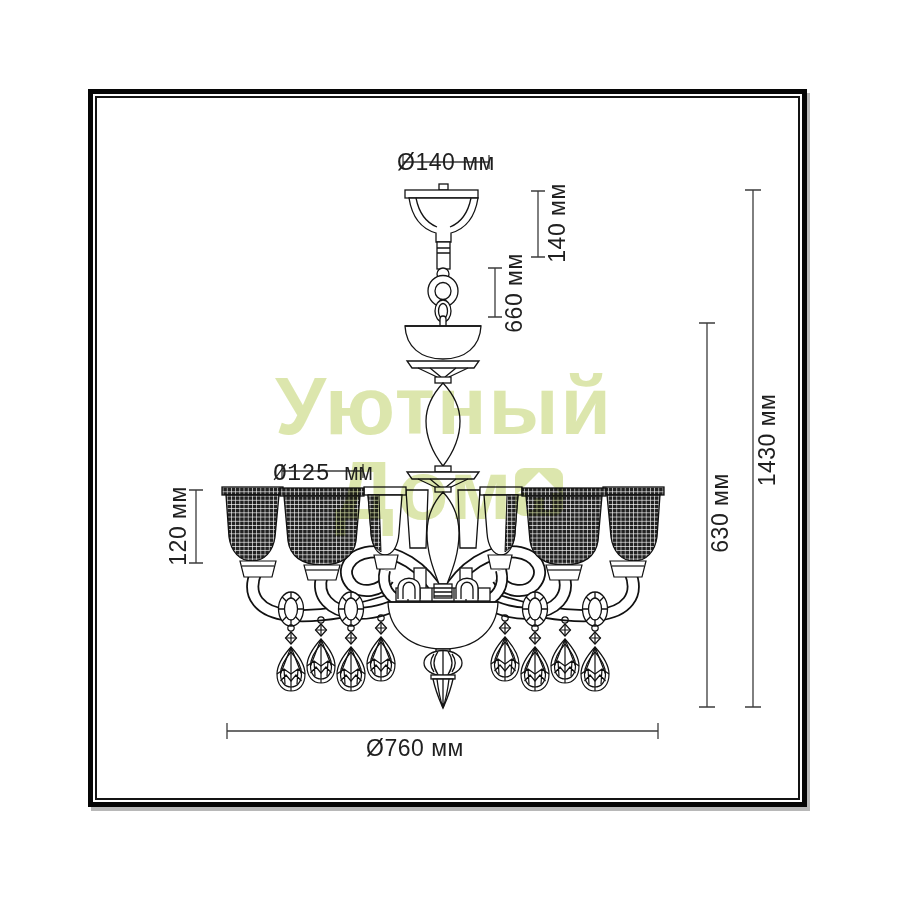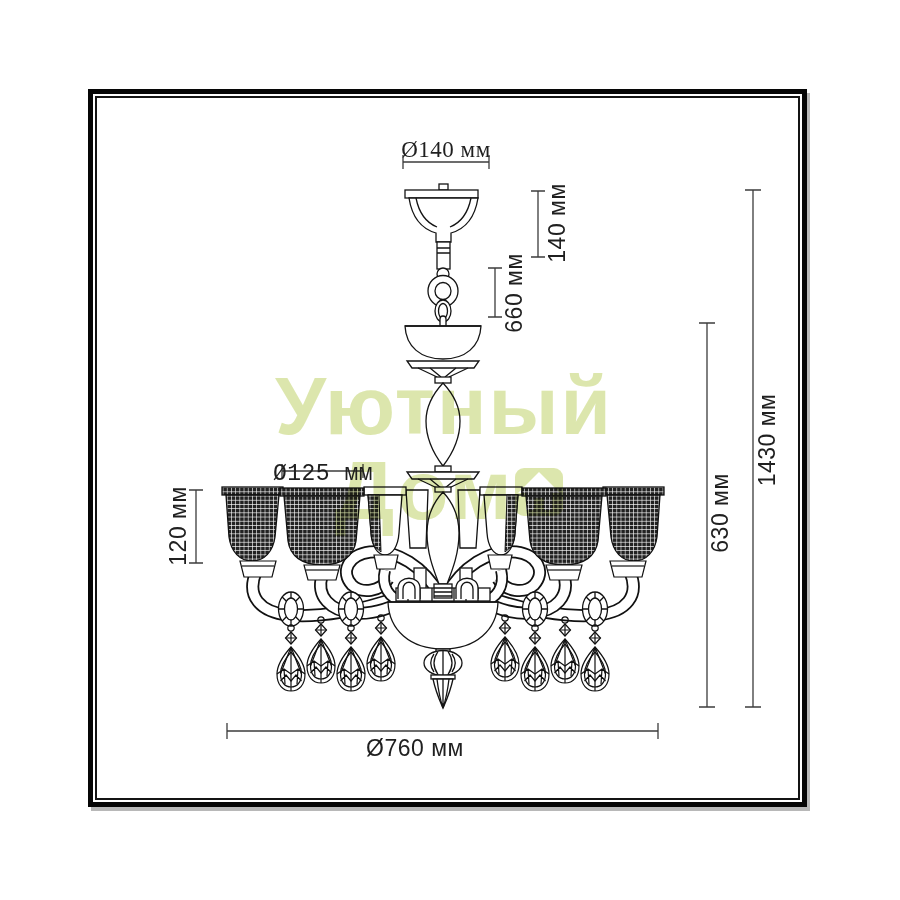--- a/index.html
+++ b/index.html
@@ -181,21 +181,21 @@
   <div id="watermark">
     <div class="wm-text wm-2" style="left:424px;top:490px;">Дом</div>
     <div class="wm-text wm-1" style="left:444px;top:406px;">Уютный</div>
     <svg class="wm-icon" style="left:539px;top:490px;" width="50" height="56" viewBox="0 0 50 56">
       <rect x="1" y="6" width="48" height="48" rx="9" fill="#d9e4a4"></rect>
       <path d="M25 10 L46 31 H38 V48 H12 V31 H4 Z" fill="#ffffff"></path>
       <rect x="20" y="36" width="10" height="12" fill="#d9e4a4"></rect>
     </svg>
   </div>
 
-  <div class="dim-label" style="left:446px;top:150px;font-family:Liberation Serif, serif;">Ø140 мм</div>
+  <div class="dim-label" style="left:446px;top:162px;">Ø140 мм</div>
   <div class="dim-label rot" style="left:557px;top:223px;">140 мм</div>
   <div class="dim-label rot" style="left:514px;top:293px;">660 мм</div>
   <div class="dim-label" style="left:323px;top:474px;font-family:Liberation Mono, monospace;">Ø125 мм</div>
   <div class="dim-label rot" style="left:178px;top:526px;">120 мм</div>
   <div class="dim-label rot" style="left:720px;top:513px;">630 мм</div>
   <div class="dim-label rot" style="left:767px;top:440px;">1430 мм</div>
   <div class="dim-label" style="left:415px;top:748px;">Ø760 мм</div>
 
 </div>
 

